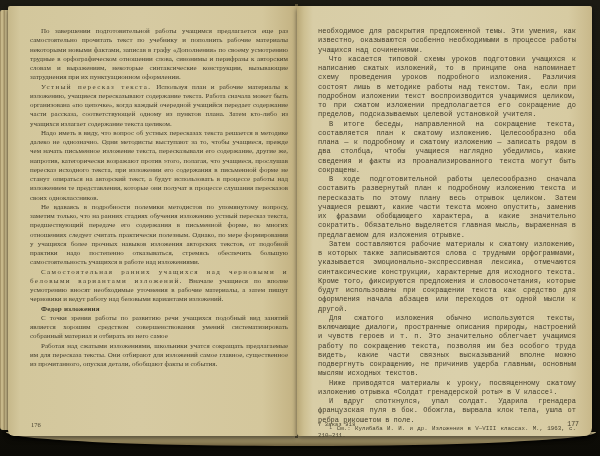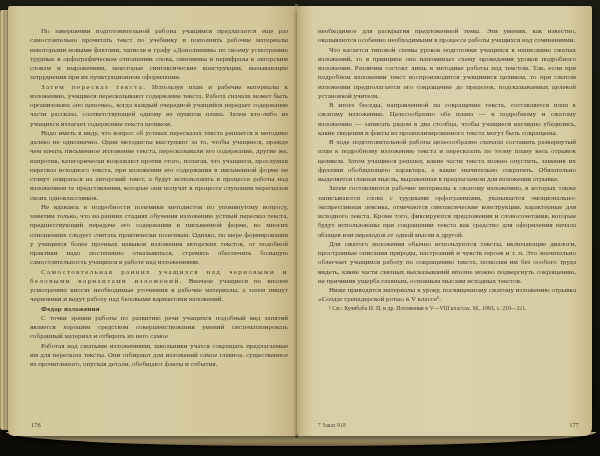--- a/index.html
+++ b/index.html
@@ -28,20 +28,21 @@
     left:8px;width:289px;
     background:linear-gradient(90deg,#c6b88a 0px,#d3c79c 12px,#d6caa2 45%,#d4c79c 88%,#c2b181 100%);
     border-radius:2px 0 0 6px;
     box-shadow:0 3px 5px rgba(0,0,0,.55);
   }
   .page-right{
     left:297px;width:295px;
     background:linear-gradient(90deg,#b9a877 0px,#cdbf91 7px,#d8cda6 16px,#dad0ab 55%,#d7cba2 92%,#c8b88a 100%);
     border-radius:0 2px 8px 3px;
     box-shadow:0 3px 5px rgba(0,0,0,.55);
+    font-family:Liberation Mono, monospace;
   }
   .spine-line{
     position:absolute;left:295px;top:4px;width:3px;height:434px;
     background:linear-gradient(180deg,#7a6c49 0%,#57503a 50%,#3a3424 100%);
     opacity:.65;
   }
   .textcol{
     position:absolute;top:21px;
     font-size:7px;line-height:9.25px;text-align:justify;
     color:#413c2c;
@@ -67,40 +68,41 @@
 <body>
 
 <div class="scene">
   <div class="edges-bottom"></div>
   <div class="edges-left"></div>
   <div class="spine-line"></div>
 
   <div class="page page-left">
     <div class="textcol">
       <p>По завершении подготовительной работы учащимся предлагается еще раз самостоятельно прочитать текст по учебнику и пополнить рабочие материалы некоторыми новыми фактами, записав в графу «Дополнения» по своему усмотрению трудные в орфографическом отношении слова, синонимы и перифразы к авторским словам и выражениям, некоторые синтаксические конструкции, вызывающие затруднения при их пунктуационном оформлении.</p>
-      <p><span class="lead">Затем пересказ текста.</span> <span>Используя план и рабочие материалы к изложению, учащиеся пересказывают содержание текста. Работа сначала может быть организована «по цепочке», когда каждый очередной учащийся передает содержание части рассказа, соответствующей одному из пунктов плана. Затем кто-либо из учащихся излагает содержание текста целиком.</span></p>
+      <p><span class="lead">Устный пересказ текста.</span> <span>Используя план и рабочие материалы к изложению, учащиеся пересказывают содержание текста. Работа сначала может быть организована «по цепочке», когда каждый очередной учащийся передает содержание части рассказа, соответствующей одному из пунктов плана. Затем кто-либо из учащихся излагает содержание текста целиком.</span></p>
       <p>Надо иметь в виду, что вопрос об устных пересказах текста решается в методике далеко не однозначно. Одни методисты выступают за то, чтобы учащиеся, прежде чем начать письменное изложение текста, пересказывали его содержание, другие же, напротив, категорически возражают против этого, полагая, что учащиеся, прослушав пересказ исходного текста, при изложении его содержания в письменной форме не станут опираться на авторский текст, а будут использовать в процессе работы над изложением те представления, которые они получат в процессе слушания пересказов своих одноклассников.</p>
       <p>Не вдаваясь в подробности полемики методистов по упомянутому вопросу, заметим только, что на ранних стадиях обучения изложению устный пересказ текста, предшествующий передаче его содержания в письменной форме, во многих отношениях следует считать практически полезным. Однако, по мере формирования у учащихся более прочных навыков изложения авторских текстов, от подобной практики надо постепенно отказываться, стремясь обеспечить большую самостоятельность учащихся в работе над изложениями.</p>
       <p><span class="lead">Самостоятельная ранних учащихся над черновыми и беловыми вариантами изложений.</span> <span>Вначале учащиеся по вполне усмотрению вносят необходимые уточнения в рабочие материалы, а затем пишут черновики и ведут работу над беловыми вариантами изложений.</span></p>
       <p class="subhead">Федор изложения</p>
       <p>С точки зрения работы по развитию речи учащихся подобный вид занятий является хорошим средством совершенствования умений систематизировать собранный материал и отбирать из него самое</p>
       <p>Работая над сжатыми изложениями, школьники учатся сокращать предлагаемые им для пересказа тексты. Они отбирают для изложений самое главное, существенное из прочитанного, опуская детали, обобщают факты и события.</p>
     </div>
     <div class="pagenum-left">176</div>
   </div>
 
   <div class="page page-right">
     <div class="textcol">
       <p class="cont">необходимое для раскрытия предложенной темы. Эти умения, как известно, оказываются особенно необходимыми в процессе работы учащихся над сочинениями.</p>
       <p>Что касается типовой схемы уроков подготовки учащихся к написанию сжатых изложений, то в принципе она напоминает схему проведения уроков подробного изложения. Различия состоят лишь в методике работы над текстом. Так, если при подробном изложении текст воспроизводится учащимися целиком, то при сжатом изложении предполагается его сокращение до пределов, подсказываемых целевой установкой учителя.</p>
       <p>В итоге беседы, направленной на сокращение текста, составляется план к сжатому изложению. Целесообразно оба плана — к подробному и сжатому изложению — записать рядом в два столбца, чтобы учащиеся наглядно убедились, какие сведения и факты из проанализированного текста могут быть сокращены.</p>
       <p>В ходе подготовительной работы целесообразно сначала составить развернутый план к подробному изложению текста и пересказать по этому плану весь отрывок целиком. Затем учащиеся решают, какие части текста можно опустить, заменив их фразами обобщающего характера, а какие значительно сократить. Обязательно выделяется главная мысль, выраженная в предлагаемом для изложения отрывке.</p>
       <p>Затем составляются рабочие материалы к сжатому изложению, в которых также записываются слова с трудными орфограммами, указывается эмоционально-экспрессивная лексика, отмечаются синтаксические конструкции, характерные для исходного текста. Кроме того, фиксируются предложения и словосочетания, которые будут использованы при сокращении текста как средство для оформления начала абзацев или переходов от одной мысли к другой.</p>
       <p>Для сжатого изложения обычно используются тексты, включающие диалоги, пространные описания природы, настроений и чувств героев и т. п. Это значительно облегчает учащимся работу по сокращению текста, позволяя им без особого труда видеть, какие части связных высказываний вполне можно подвергнуть сокращению, не причинив ущерба главным, основным мыслям исходных текстов.</p>
       <p>Ниже приводятся материалы к уроку, посвященному сжатому изложению отрывка «Солдат гренадерской роты» в V классе¹.</p>
+      <p>И вдруг споткнулся, упал солдат. Ударила гренадера французская пуля в бок. Обожгла, вырвала клок тела, ушла от ребра рикошетом в поле.</p>
       <p class="footnote">¹ См.: Кулибаба И. И. и др. Изложения в V—VIII классах. М., 1963, с. 210—211.</p>
     </div>
     <div class="footer-right">
       <span class="print-code">7 Заказ 918</span>
       <span class="pagenum-right">177</span>
     </div>
   </div>
 </div>
 
 </body></html>

